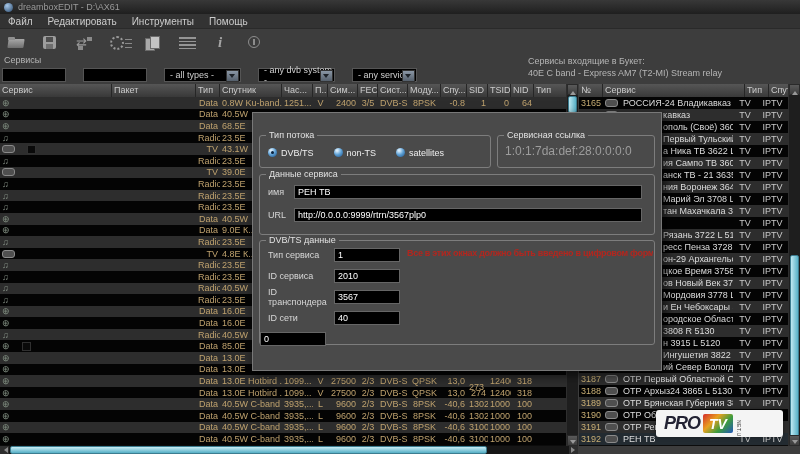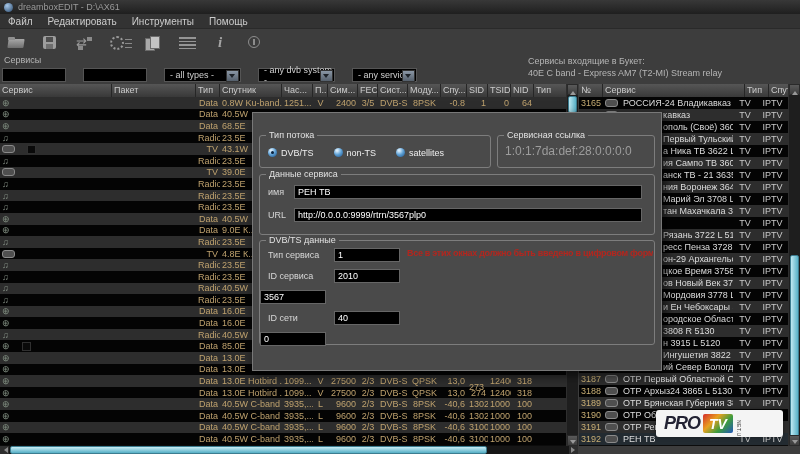--- a/index.html
+++ b/index.html
@@ -1102,20 +1102,21 @@
     <div id="dvb-fields">
         <div class="fld-row" style="top: 7px;">
           <span class="fld-label dvb-label">Тип сервиса</span>
           <input class="fld-input dvb-input" value="1" style="">
         </div>
         <div class="fld-row" style="top: 28px;">
           <span class="fld-label dvb-label">ID сервиса</span>
           <input class="fld-input dvb-input" value="2010" style="">
         </div>
         <div class="fld-row" style="top: 49px;">
+          <span class="fld-label dvb-label">ID транспондера</span>
           <input class="fld-input dvb-input" value="3567" style="">
         </div>
         <div class="fld-row" style="top: 70px;">
           <span class="fld-label dvb-label">ID сети</span>
           <input class="fld-input dvb-input" value="40" style="">
         </div>
         <div class="fld-row" style="top: 91px;">
           <input class="fld-input dvb-input" value="0" style="">
         </div>
       </div>

